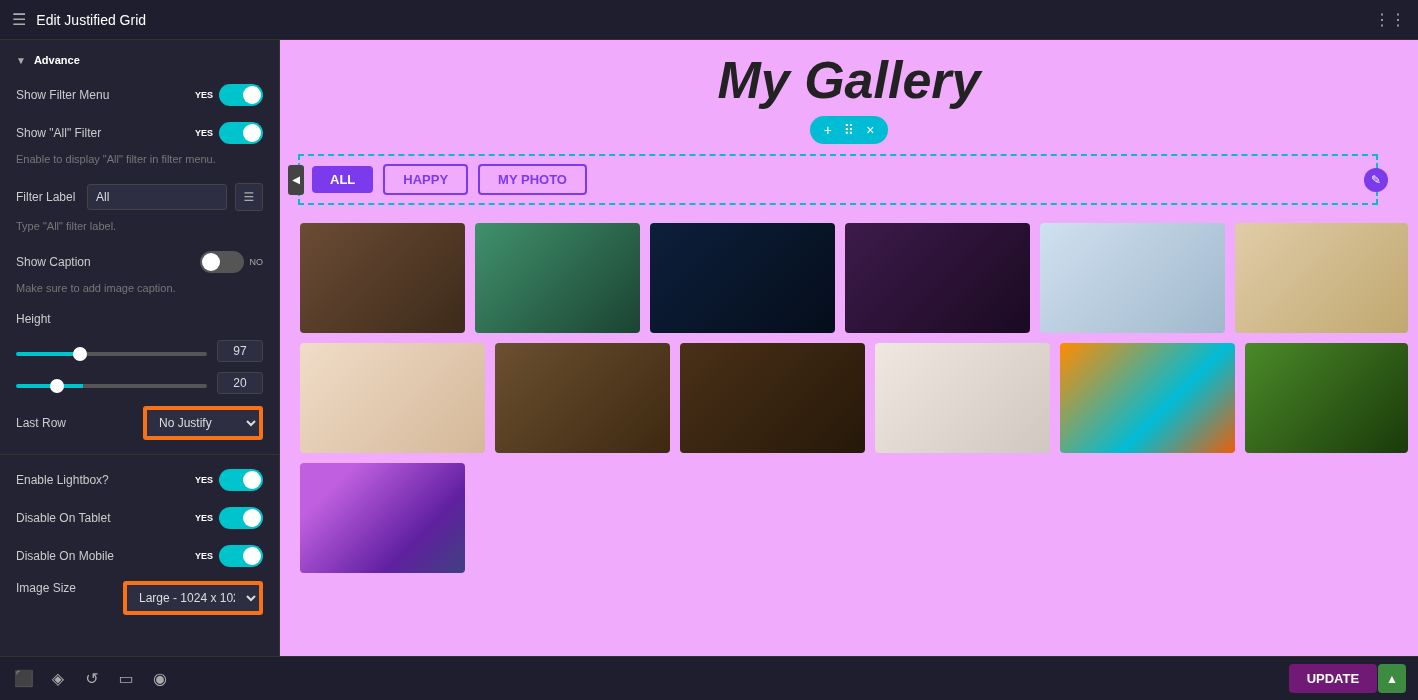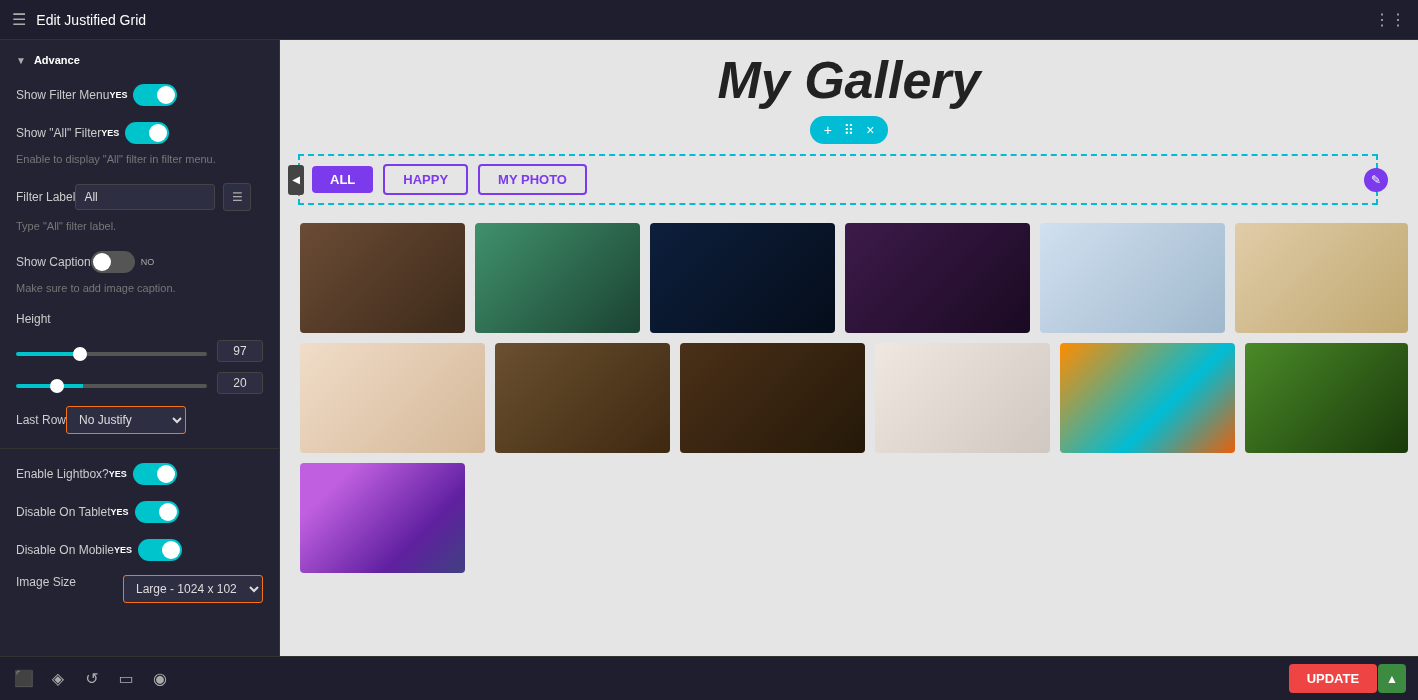--- a/index.html
+++ b/index.html
@@ -29,21 +29,21 @@
     .sidebar::-webkit-scrollbar-thumb { background: #555; border-radius: 2px; }
 
     .section-header {
       display: flex; align-items: center; gap: 8px;
       padding: 14px 16px 10px; cursor: pointer;
     }
     .section-header-arrow { color: #aaa; font-size: 10px; }
     .section-header-title { color: #fff; font-size: 11px; font-weight: 600; }
 
     .sidebar-row {
-      padding: 8px 16px; display: flex; align-items: center; 
+      padding: 8px 16px; display: flex; align-items: center; justify-content: space-between;
     }
     .sidebar-label { color: #ccc; font-size: 12px; }
     .sidebar-hint { color: #777; font-size: 11px; padding: 0 16px 8px; line-height: 1.4; }
 
     
     .toggle-wrap { display: flex; align-items: center; gap: 6px; }
     .toggle-yes { font-size: 9px; color: #fff; font-weight: 700; }
     .toggle {
       width: 44px; height: 22px; border-radius: 11px; background: #00c4cc;
       position: relative; cursor: pointer; display: flex; align-items: center;
@@ -80,45 +80,45 @@
       -webkit-appearance: none; width: 14px; height: 14px;
       background: #fff; border-radius: 50%; cursor: pointer;
     }
     .slider-value {
       background: #2e2e42; border: 1px solid #444; color: #ddd;
       padding: 3px 6px; font-size: 12px; border-radius: 3px; width: 46px; text-align: center;
     }
 
     
     .select-input {
-      background: #2e2e42; border: 1px solid #f97316; color: #ddd;
+      background: #2e2e42; border: 4px solid #f97316; color: #ddd;
       padding: 5px 8px; font-size: 12px; border-radius: 3px; width: 120px; cursor: pointer;
     }
 
     
     .divider { height: 1px; background: #333; margin: 6px 0; }
 
     
     .bottom-toolbar {
       height: 44px; background: #1e1e2e; display: flex; align-items: center;
       padding: 0 12px; gap: 10px; border-top: 1px solid #333;
     }
     .bottom-icon { color: #aaa; font-size: 16px; cursor: pointer; width: 24px; text-align: center; }
     .update-btn {
-      background: #ef4444; color: #fff; border: none; border-radius: 4px;
+      background: #701a75; color: #fff; border: none; border-radius: 4px;
       padding: 7px 18px; font-size: 13px; font-weight: 600; cursor: pointer;
     }
     .update-arrow-btn {
       background: #3d8b40; color: #fff; border: none; border-radius: 4px;
       padding: 7px 8px; font-size: 12px; cursor: pointer;
     }
     .update-group { display: flex; gap: 1px; }
 
     
-    .canvas-area { flex: 1; background: #e5e5e5; overflow-y: auto; position: relative; }
+    .canvas-area { flex: 1; background: #f0abfc; overflow-y: auto; position: relative; }
 
     
     .gallery-title-area { text-align: center; padding: 10px 0 0; }
     .gallery-title { font-size: 52px; font-weight: 900; color: #222; font-style: italic; }
 
     
     .edit-toolbar {
       display: flex; justify-content: center; padding: 6px 0;
     }
     .edit-toolbar-inner {

